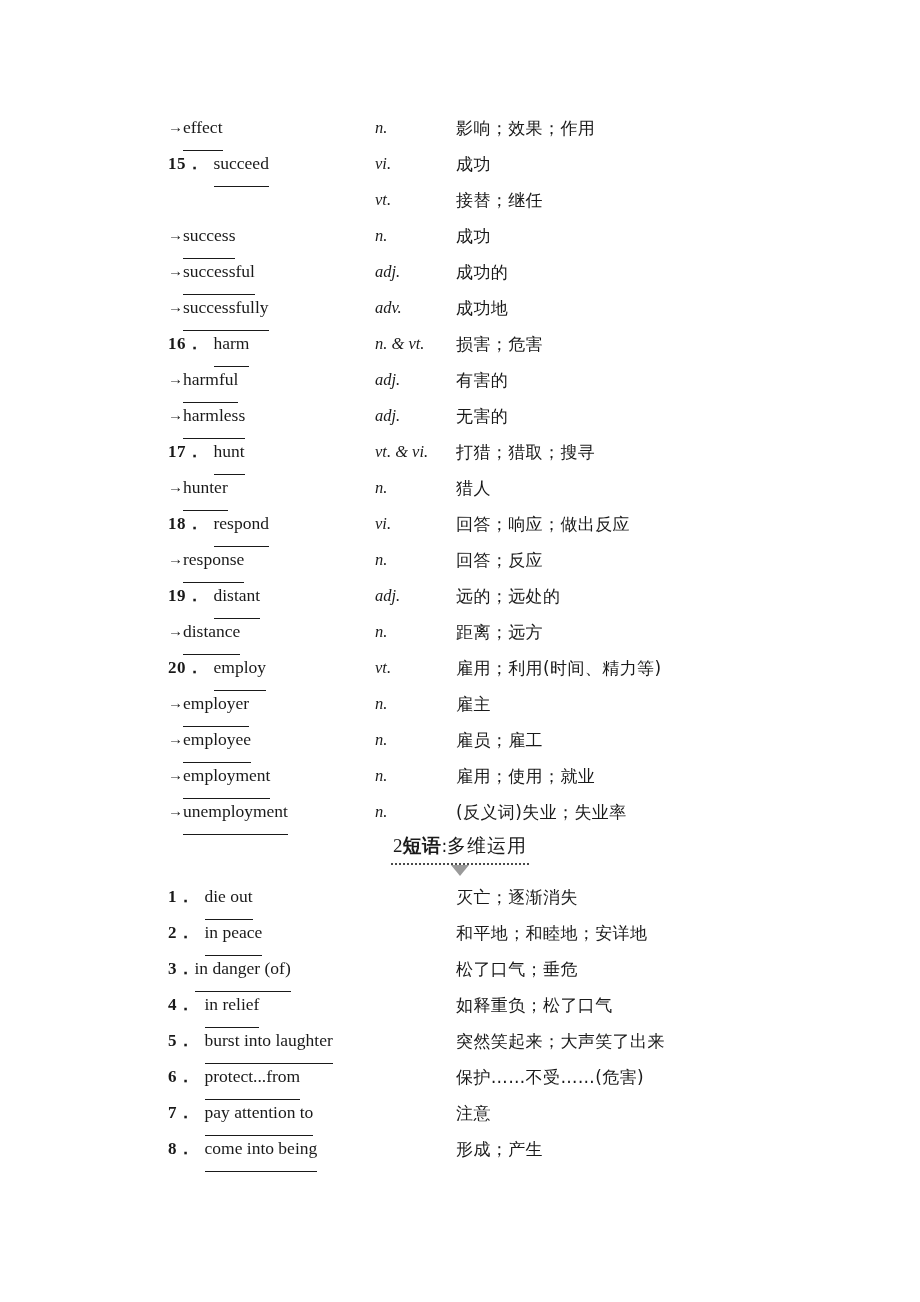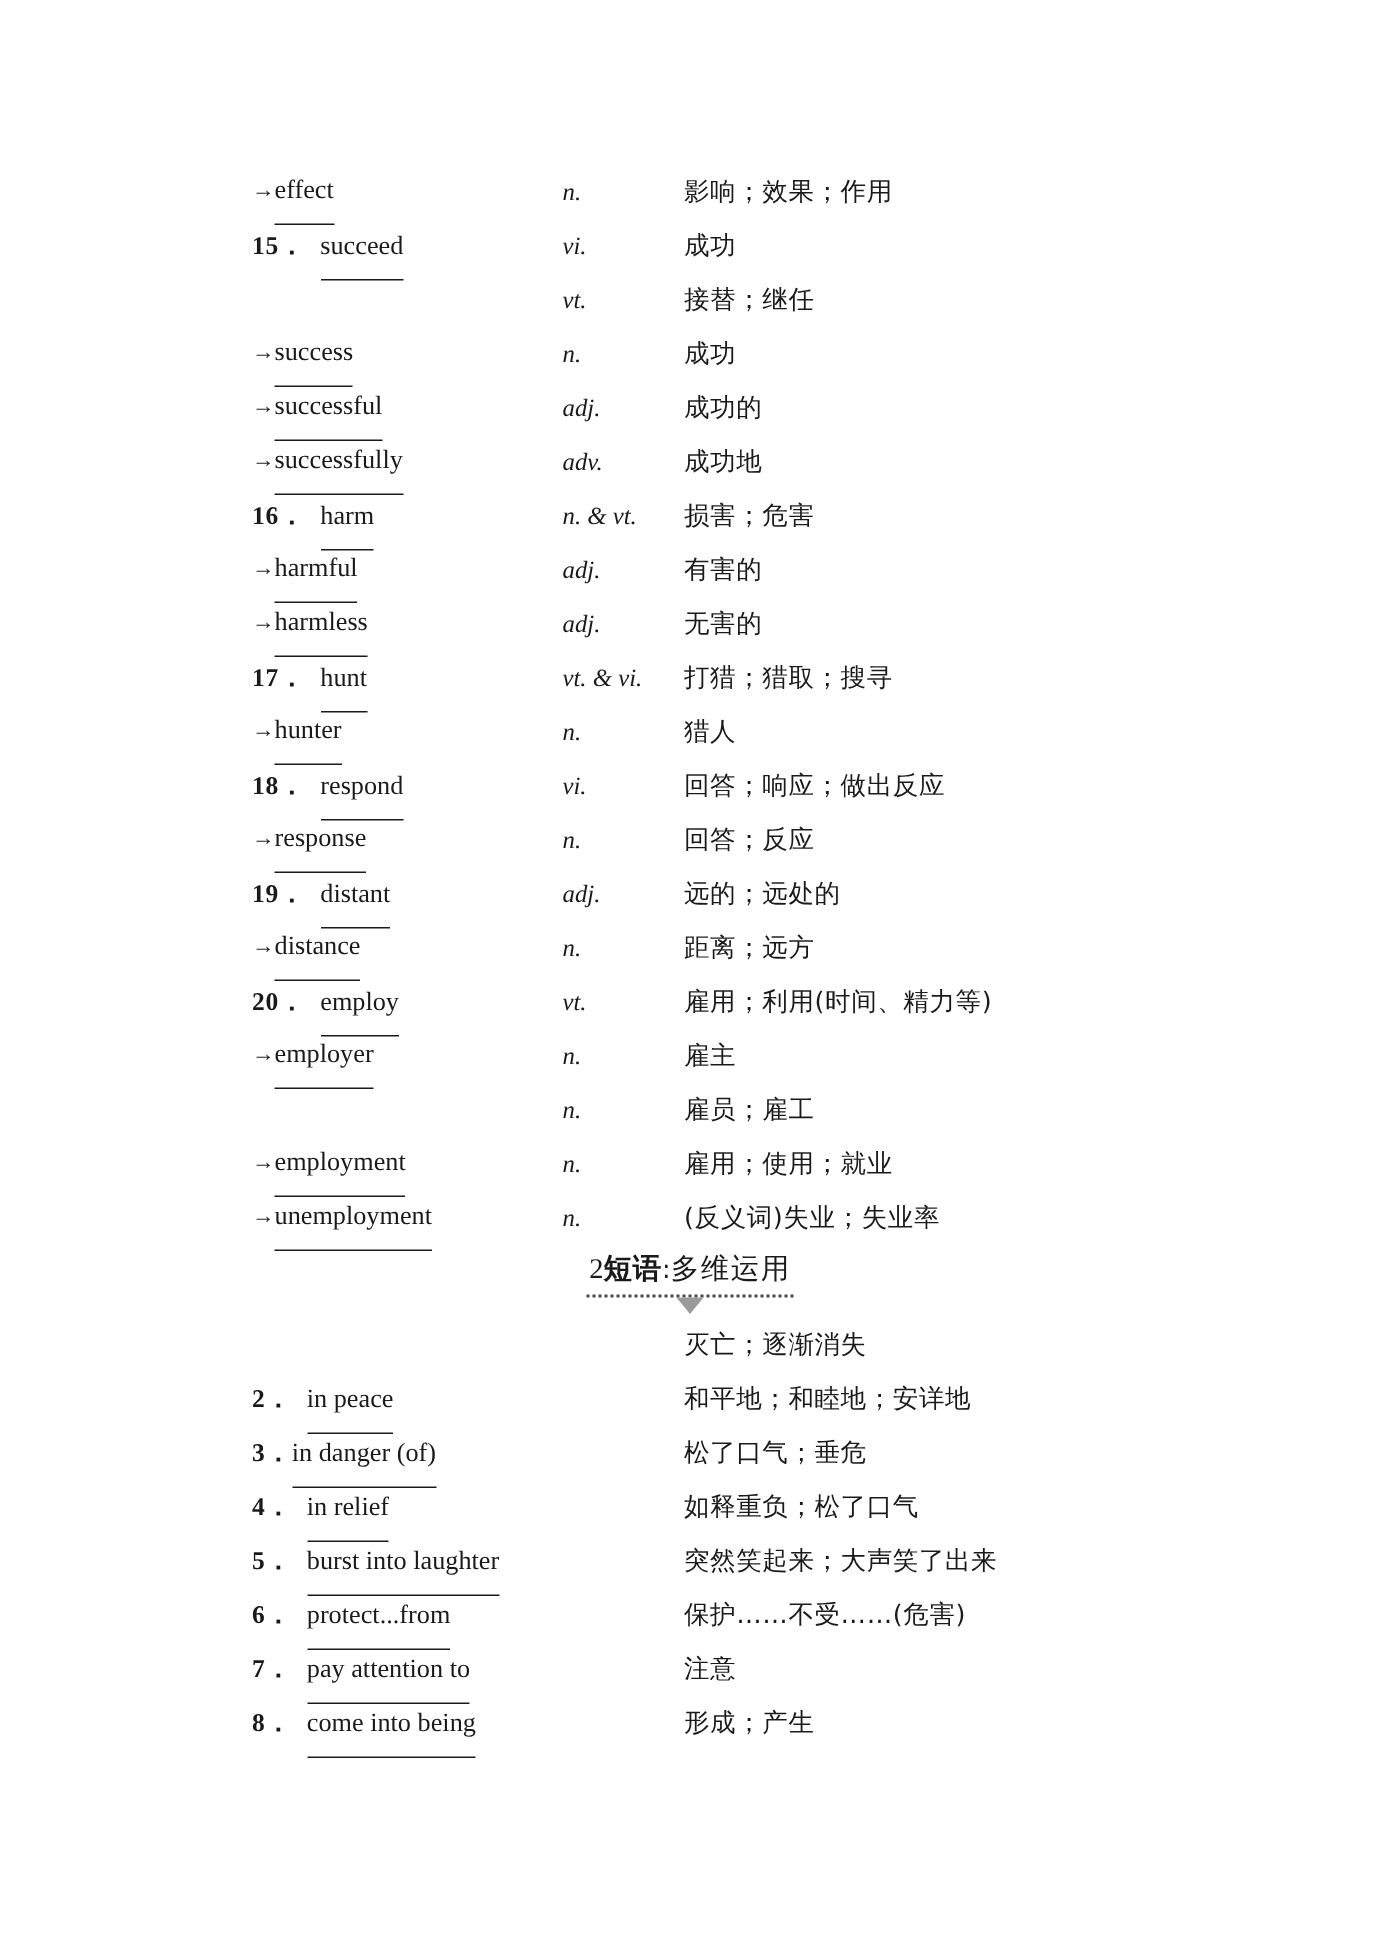--- a/index.html
+++ b/index.html
@@ -236,20 +236,21 @@
         <div class="col-term"><span class="num">20</span><span class="term">employ</span></div>
         <div class="col-pos">vt.</div>
         <div class="col-def">雇用；利用(时间、精力等)</div>
       </div>
       <div class="word-row">
         <div class="col-term"><span class="arrow">→</span><span class="term">employer</span></div>
         <div class="col-pos">n.</div>
         <div class="col-def">雇主</div>
       </div>
       <div class="word-row">
+        <div class="col-term"><span class="arrow">→</span><span class="term">employee</span></div>
         <div class="col-pos">n.</div>
         <div class="col-def">雇员；雇工</div>
       </div>
       <div class="word-row">
         <div class="col-term"><span class="arrow">→</span><span class="term">employment</span></div>
         <div class="col-pos">n.</div>
         <div class="col-def">雇用；使用；就业</div>
       </div>
       <div class="word-row">
         <div class="col-term"><span class="arrow">→</span><span class="term">unemployment</span></div>
@@ -260,20 +261,21 @@
 
   <div class="section-head">
     <span class="head-inner">
       <span class="head-num">2</span><span class="head-bold">短语</span><span class="head-colon">:</span><span class="head-rest">多维运用</span>
       <span class="head-tri"></span>
     </span>
   </div>
 
   <div class="phrase-list">
       <div class="phrase-row numbered">
+        <div class="col-term"><span class="num">1</span><span class="term" style="margin-left: 10px;">die out</span></div>
         <div class="col-def">灭亡；逐渐消失</div>
       </div>
       <div class="phrase-row numbered">
         <div class="col-term"><span class="num">2</span><span class="term" style="margin-left: 10px;">in peace</span></div>
         <div class="col-def">和平地；和睦地；安详地</div>
       </div>
       <div class="phrase-row numbered">
         <div class="col-term"><span class="num">3</span><span class="term" style="margin-left: 0; font-family: Liberation Serif, serif;">in danger (of)</span></div>
         <div class="col-def">松了口气；垂危</div>
       </div>

